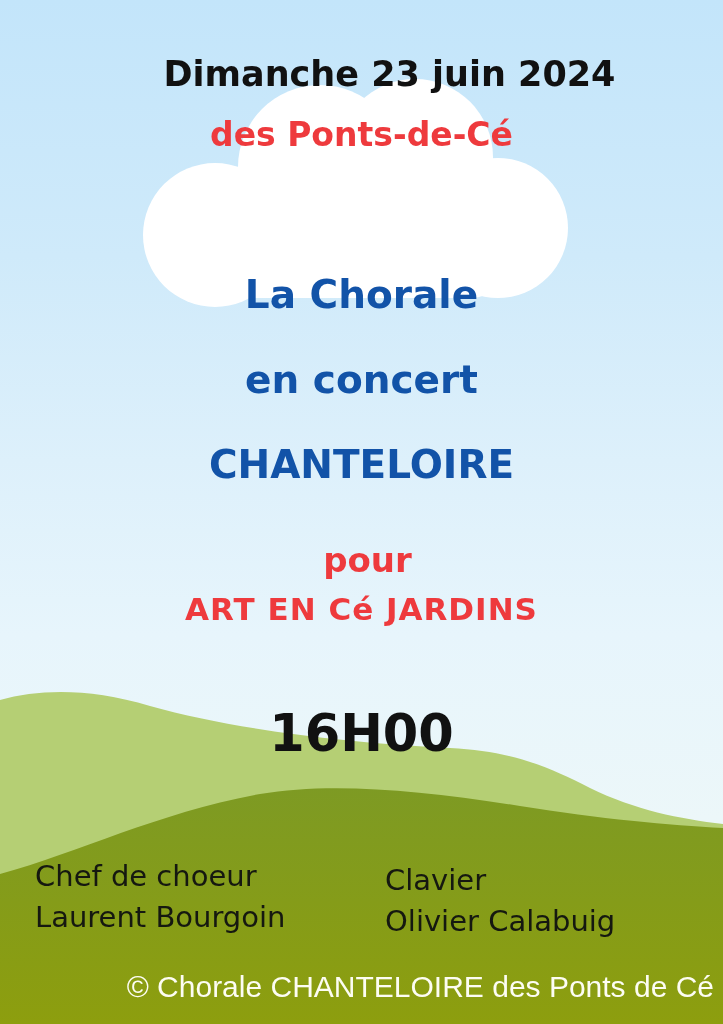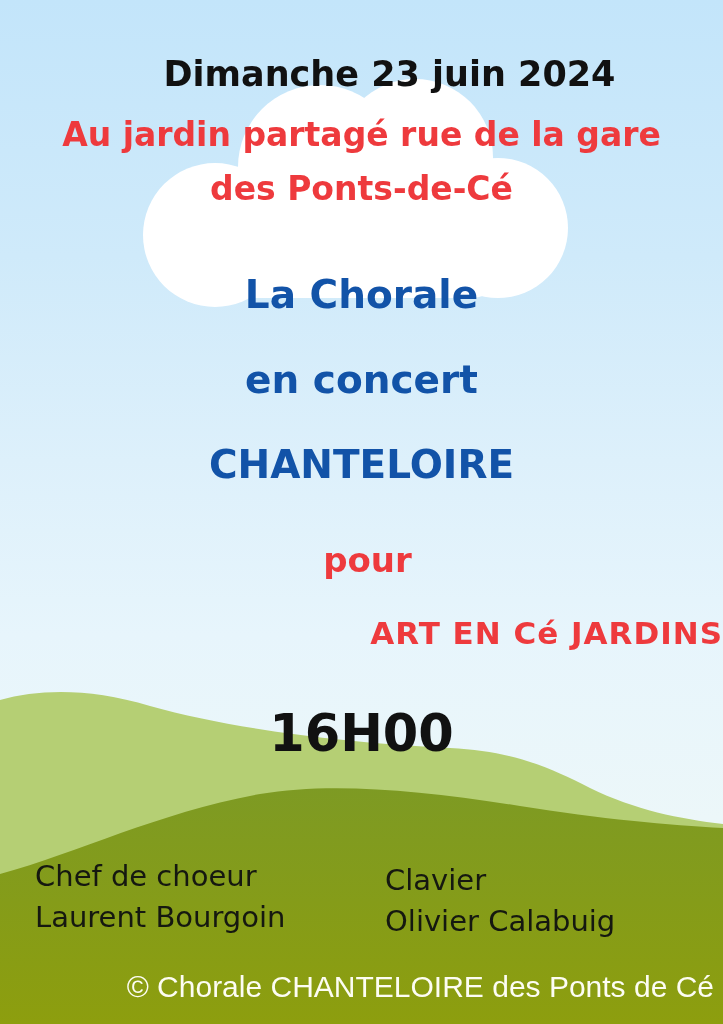--- a/index.html
+++ b/index.html
@@ -10,21 +10,21 @@
     overflow:hidden;
     background:linear-gradient(180deg,#c3e5fa 0%,#cfeafa 25%,#ddf0fb 45%,#e7f5fc 62%,#ecf7f9 80%,#edf8f8 100%);
     font-family:"DejaVu Sans","Liberation Sans",sans-serif;
   }
   .scenery{position:absolute;inset:0;width:723px;height:1024px;}
   .txt{position:absolute;left:0;width:100%;text-align:center;font-weight:bold;white-space:nowrap;}
   .date      {top:54px;  font-size:35px; color:#111111; letter-spacing:0px;padding-left:28px;}
   .loc       {top:108px; font-size:33px; color:#ee3a3d; line-height:54px;}
   .title     {top:252px; font-size:39px; color:#1253a8; line-height:85px;}
   .pour      {top:540px; font-size:34px; color:#ee3a3d;margin-left:6px;}
-  .art       {top:615px; font-size:31px; color:#ee3a3d; letter-spacing:1px;text-align:right;}
+  .art       {top:591px; font-size:31px; color:#ee3a3d; letter-spacing:1px;}
   .time      {top:704px; font-size:51px; color:#111111;}
   .credit{position:absolute;text-align:left;font-weight:normal;color:#151810;font-size:29px;line-height:41px;white-space:nowrap;}
   .credit.left {left:35px;  width:335px; top:856px;}
   .credit.right{left:385px; width:300px; top:860px;}
   .footer{
     position:absolute;left:24px;top:970px;width:690px;
     font-family:"Liberation Sans","DejaVu Sans",sans-serif;
     font-weight:normal;font-size:30px;color:#fdfdf3;text-align:right;white-space:nowrap;
   }
 </style>
@@ -59,21 +59,20 @@
     <path fill="url(#darkHill)" d="M0,874
          C80,852 160,812 260,794
          C330,782 420,790 520,806
          C600,819 670,825 723,828
          L723,1024 L0,1024 Z"></path>
   </svg>
 
   <div class="txt date">Dimanche 23 juin 2024</div>
 
   <div class="txt loc">
-    <div>Au jardin partagé rue de la gare</div>
     <div>des Ponts-de-Cé</div>
   </div>
 
   <div class="txt title">
     <div>La Chorale</div>
     <div>en concert</div>
     <div>CHANTELOIRE</div>
   </div>
 
   <div class="txt pour">pour</div>

